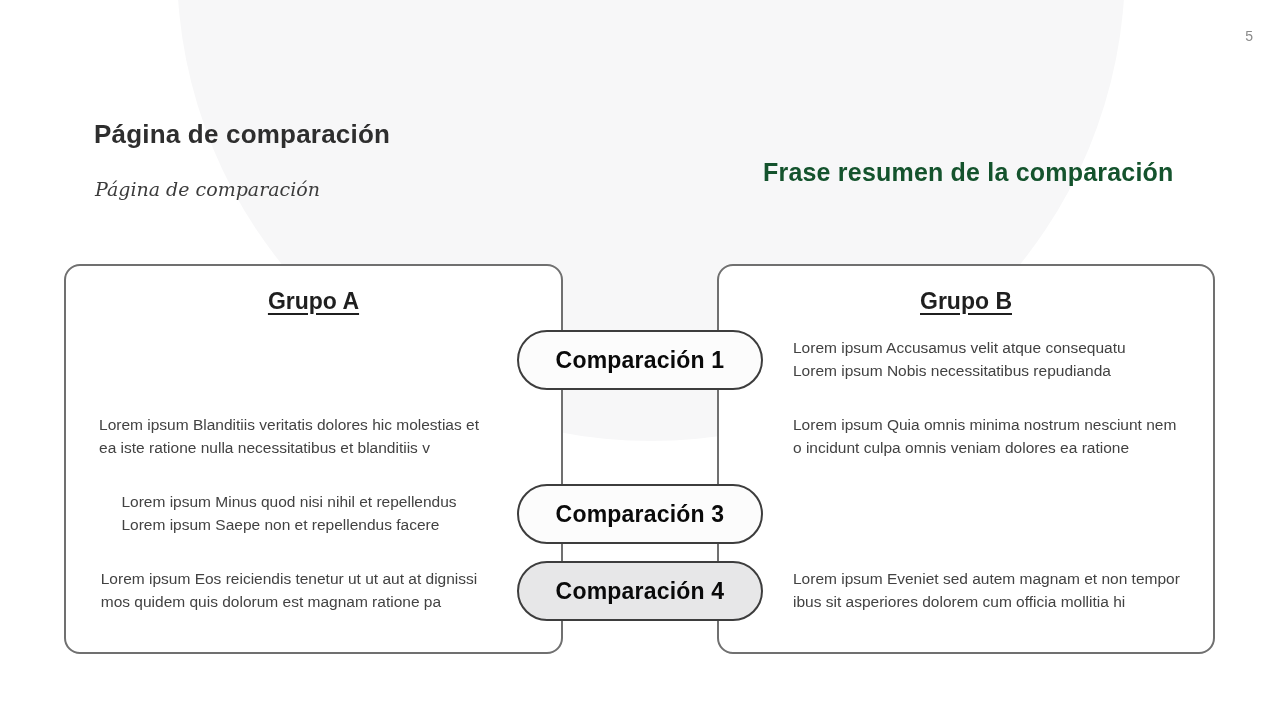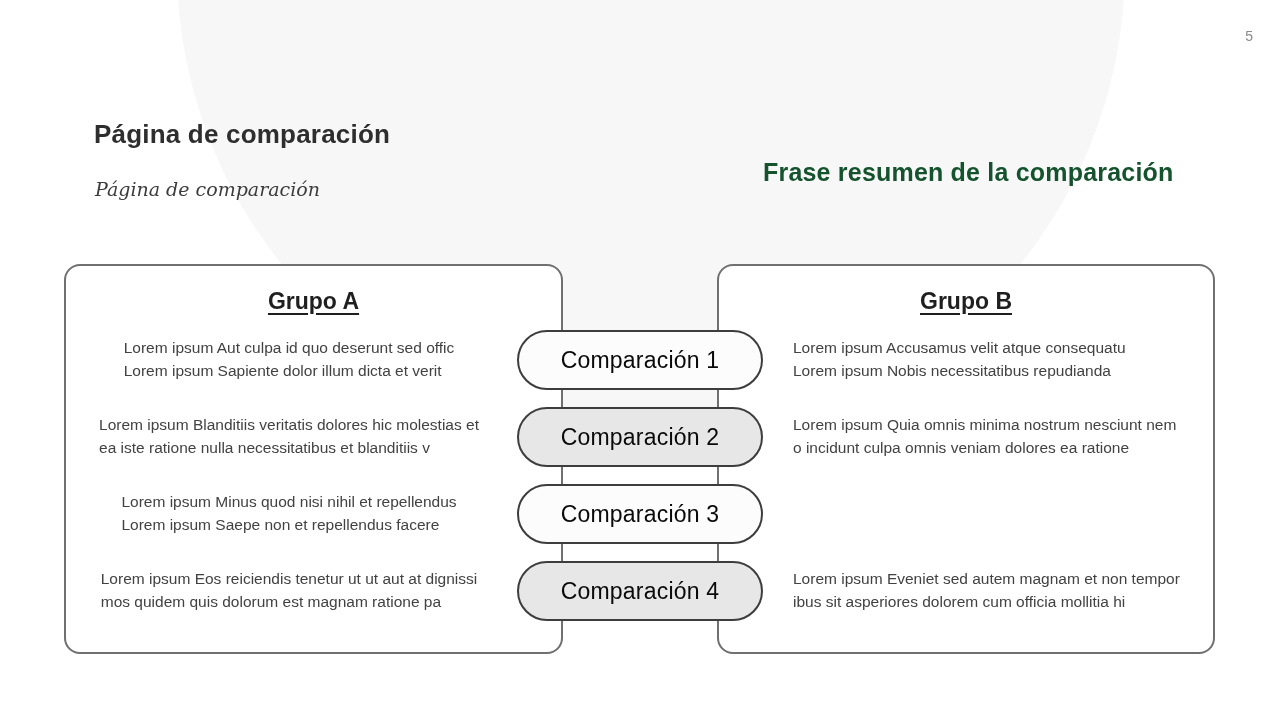--- a/index.html
+++ b/index.html
@@ -90,21 +90,21 @@
     left: 517px;
     width: 246px;
     height: 60px;
     box-sizing: border-box;
     border: 2.5px solid #3d3d3d;
     border-radius: 30px;
     display: flex;
     align-items: center;
     justify-content: center;
     font-size: 23px;
-    font-weight: 400;
+    font-weight: 700;
     color: #0a0a0a;
     z-index: 3;
     letter-spacing: 0.2px;
   }
   .pill-light { background: #fcfcfc; }
   .pill-gray  { background: #e7e7e8; }
   .pill-1 { top: 330px; }
   .pill-2 { top: 407px; }
   .pill-3 { top: 484px; }
   .pill-4 { top: 561px; }
@@ -149,24 +149,20 @@
   <div class="summary-heading">Frase resumen de la comparación</div>
 
   <div class="card card-right">
     <div class="card-title">Grupo B</div>
   </div>
 
   <div class="card card-left">
     <div class="card-title">Grupo A</div>
   </div>
 
-  <div class="left-item row-1">
-    <div class="item-text">Lorem ipsum Aut culpa id quo deserunt sed offic
-Lorem ipsum Sapiente dolor illum dicta et verit</div>
-  </div>
   <div class="left-item row-2">
     <div class="item-text">Lorem ipsum Blanditiis veritatis dolores hic molestias et
 ea iste ratione nulla necessitatibus et blanditiis v</div>
   </div>
   <div class="left-item row-4">
     <div class="item-text">Lorem ipsum Eos reiciendis tenetur ut ut aut at dignissi
 mos quidem quis dolorum est magnam ratione pa</div>
   </div>
   <div class="left-item row-3">
     <div class="item-text">Lorem ipsum Minus quod nisi nihil et repellendus
@@ -180,17 +176,16 @@
   <div class="right-item row-2">
     <div class="item-text">Lorem ipsum Quia omnis minima nostrum nesciunt nem
 o incidunt culpa omnis veniam dolores ea ratione</div>
   </div>
   <div class="right-item row-4">
     <div class="item-text">Lorem ipsum Eveniet sed autem magnam et non tempor
 ibus sit asperiores dolorem cum officia mollitia hi</div>
   </div>
 
   <div class="pill pill-1 pill-light">Comparación 1</div>
-  <div class="pill pill-2 pill-gray">Comparación 2</div>
   <div class="pill pill-3 pill-light">Comparación 3</div>
   <div class="pill pill-4 pill-gray">Comparación 4</div>
 
 </div>
 
 </body></html>

